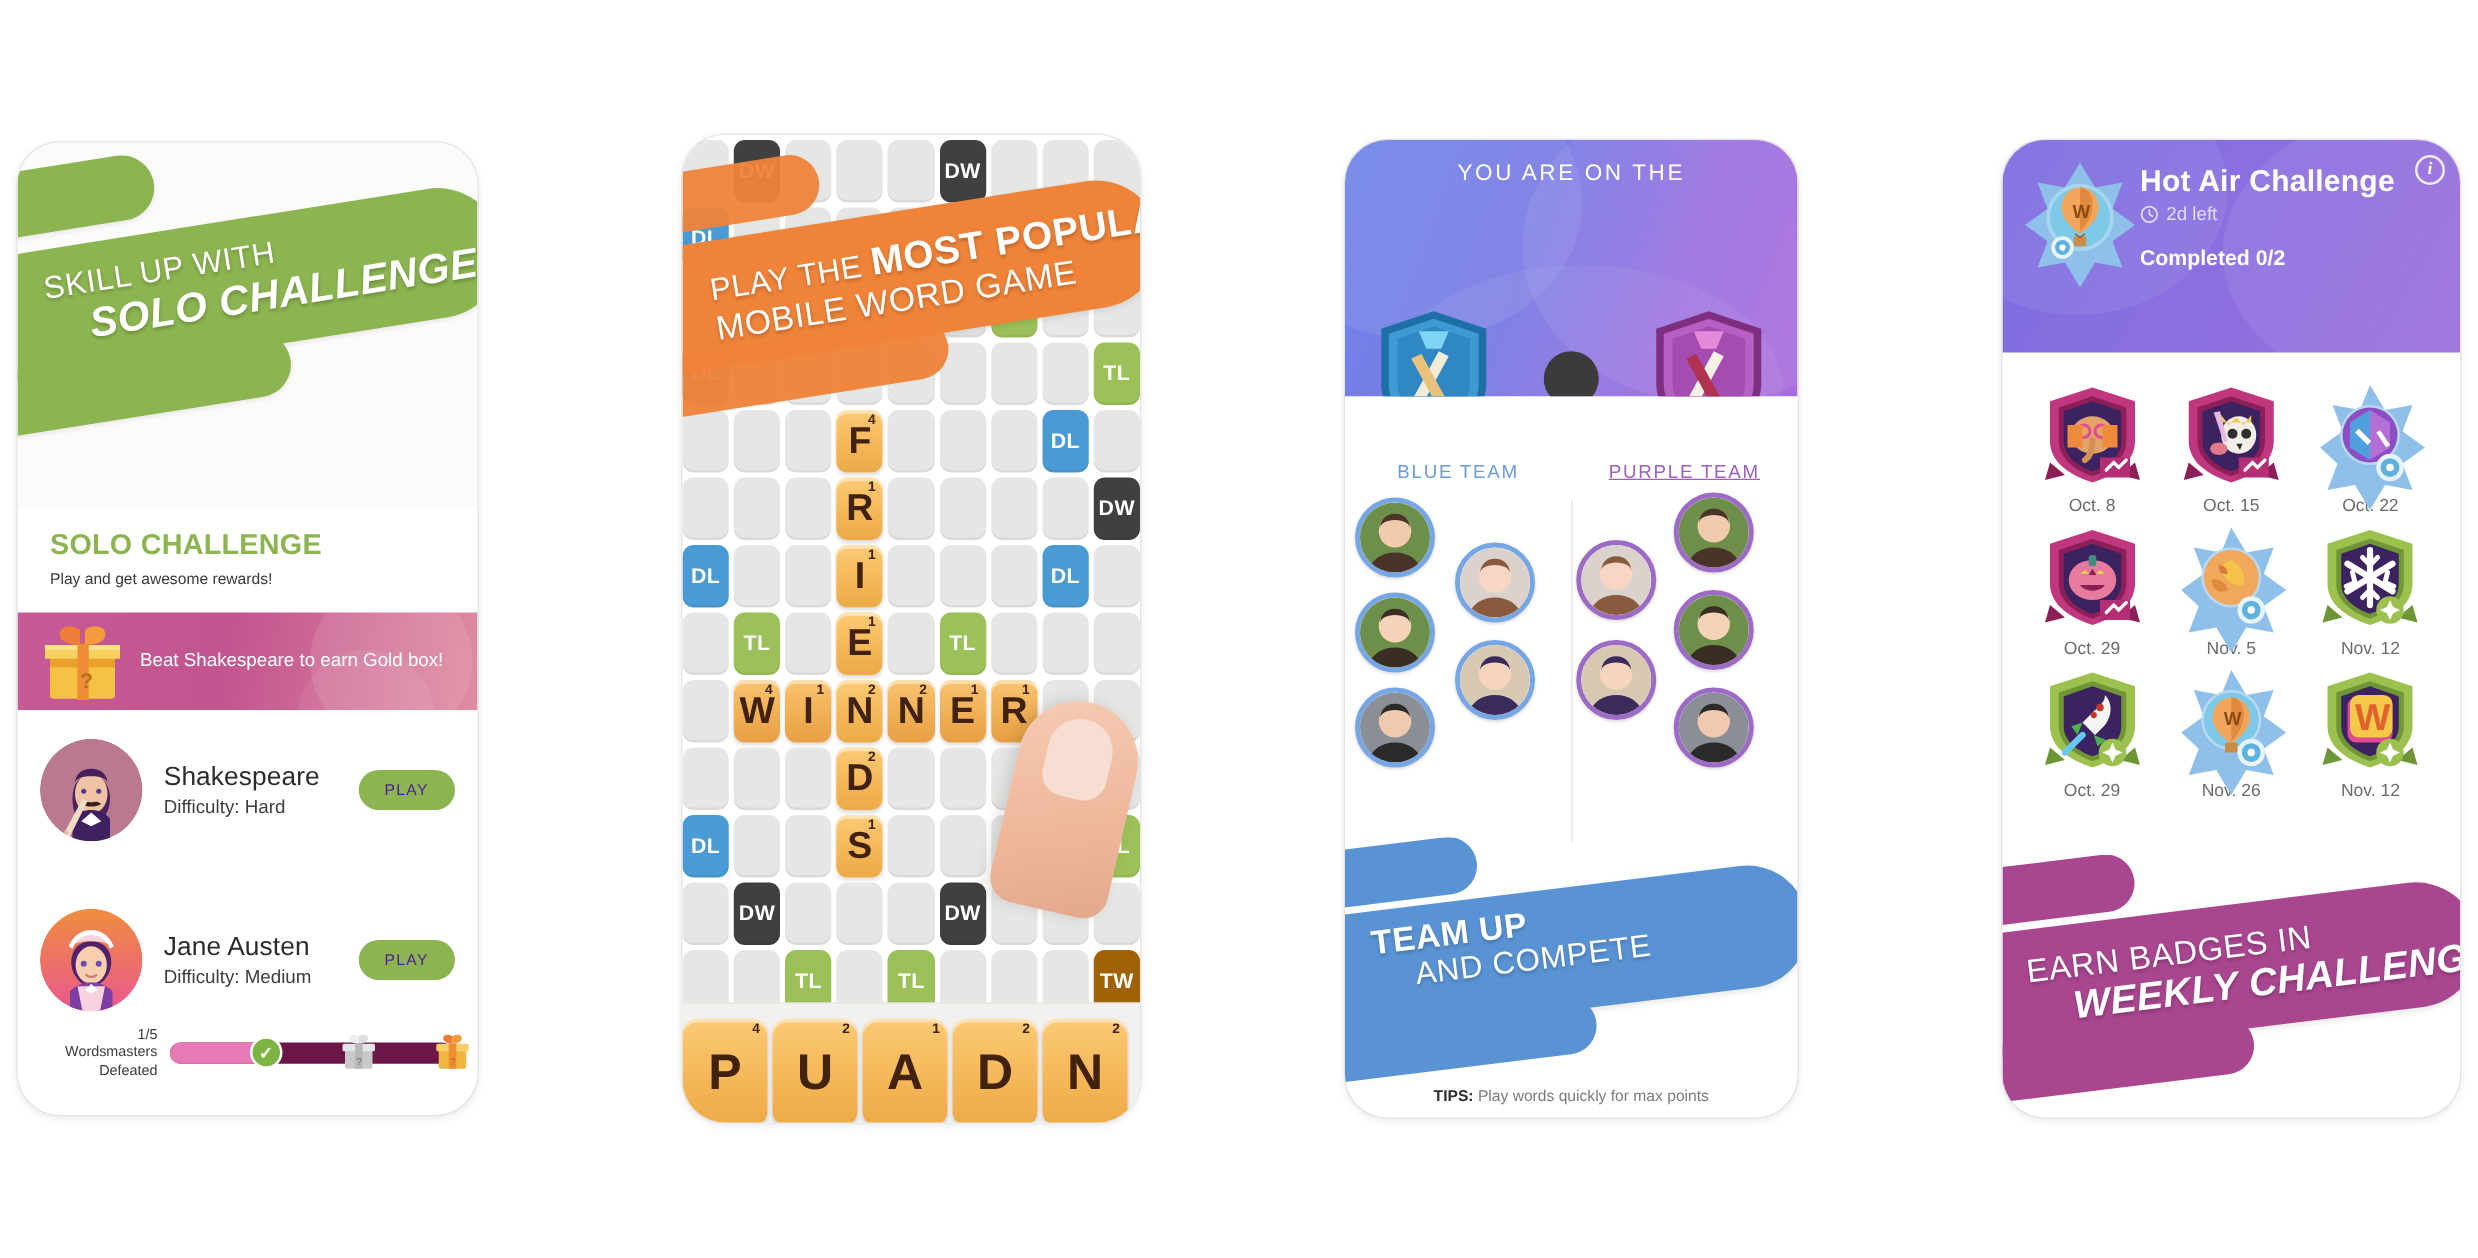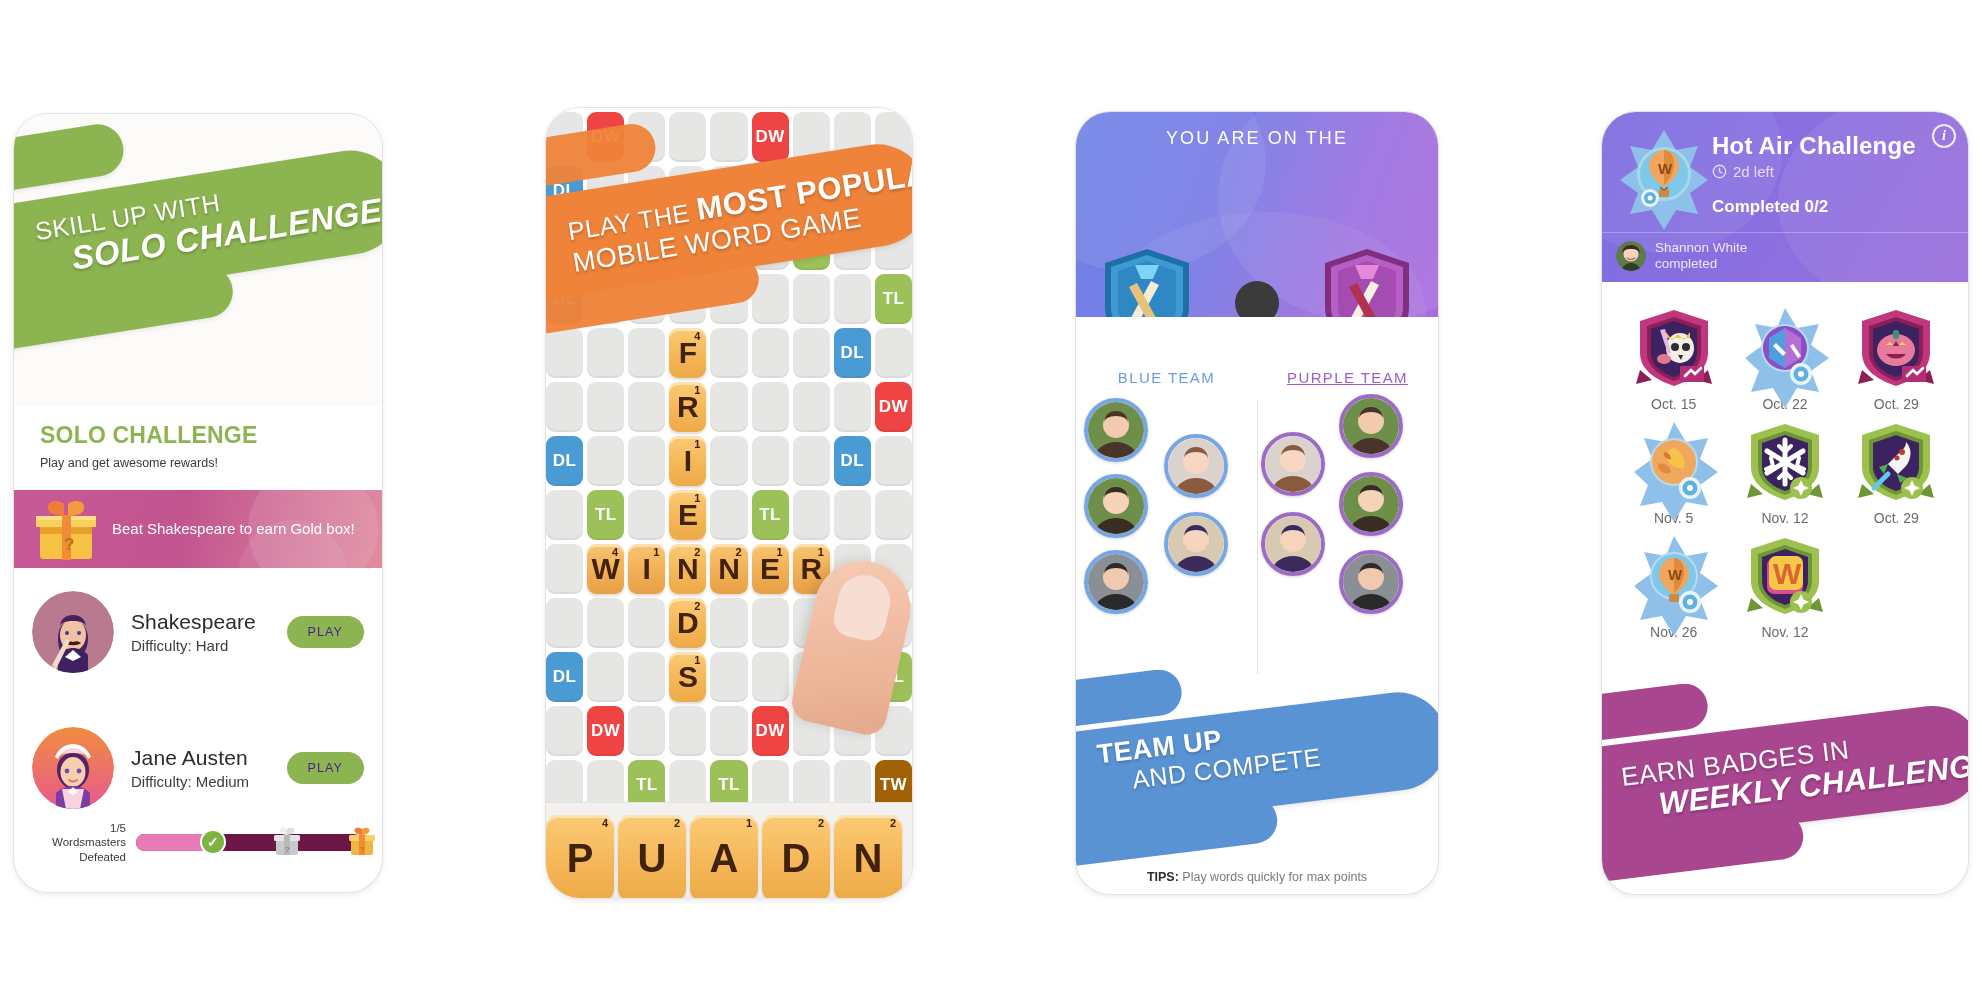--- a/index.html
+++ b/index.html
@@ -124,21 +124,21 @@
     background: #ffffff;
   }
   #p2 .cell {
     background: #e6e6e4; border-radius: 9px;
     display: flex; align-items: center; justify-content: center;
     color: #fff; font-size: 17px; font-weight: 600; letter-spacing: .4px;
     box-shadow: inset 0 -2px 0 rgba(0,0,0,.05);
   }
   #p2 .cell.dl { background: #4a9ad4; }
   #p2 .cell.tl { background: #9cc159; }
-  #p2 .cell.dw { background: #ef4444; }
+  #p2 .cell.dw { background: #404040; }
   #p2 .cell.tw { background: #a16207; }
   #p2 .tile {
     background: linear-gradient(180deg,#fbcb76 0%,#f5b758 55%,#edaa47 100%);
     border-radius: 9px; position: relative;
     display: flex; align-items: center; justify-content: center;
     color: #40220e; font-size: 30px; font-weight: 700;
     box-shadow: inset 0 3px 0 rgba(255,255,255,.45), 0 2px 3px rgba(0,0,0,.14);
   }
   #p2 .tile .pt {
     position: absolute; top: 2px; right: 6px; font-size: 11px; font-weight: 700; color: #40220e;
@@ -723,38 +723,42 @@
               <svg viewBox="0 0 16 16" width="15" height="15">
                 <circle cx="8" cy="8" r="6.6" fill="none" stroke="#e3dcf8" stroke-width="1.5"></circle>
                 <path d="M8 4.4V8l2.6 1.6" stroke="#e3dcf8" stroke-width="1.5" fill="none" stroke-linecap="round"></path>
               </svg>
             </span>
             <span>2d left</span>
           </div>
           <div class="hdr-done">Completed 0/2</div>
         </div>
       </div>
-      <div class="feedrow">
-        <div class="feed-av">
-          <svg viewBox="0 0 30 30" width="30" height="30">
-            <circle cx="15" cy="15" r="15" fill="#5d7a4a"></circle>
-            <circle cx="15" cy="13" r="7.5" fill="#f6d3ba"></circle>
-            <path d="M15 4c6 0 9 4 9 9 0-3-4-5-9-5S6 10 6 13c0-5 3-9 9-9z" fill="#3e2a1e"></path>
-            <path d="M11 17c2 2 6 2 8 0" stroke="#b9725f" stroke-width="1.3" fill="none" stroke-linecap="round"></path>
-            <path d="M5 30c2-6 6-8 10-8s8 2 10 8z" fill="#2c3f24"></path>
-          </svg>
-        </div>
-        <div class="feed-txt">
-          <div>Shannon White</div>
-          <div>completed</div>
-        </div>
-      </div>
     </div>
 
     <div class="grid" id="badgeGrid">
+        <div class="bcell">
+          <div class="bicon">
+            <svg viewBox="0 0 88 88" width="88" height="88">
+              <path d="M10 66l-4 14 16-4zM78 66l4 14-16-4z" fill="#8c1f57"></path>
+               <path d="M44 6 78 17v32c0 17-16 27-34 33C26 76 10 66 10 49V17z" fill="#c1377f"></path>
+               <path d="M44 13 71 22v27c0 14-13 23-27 28-14-5-27-14-27-28V22z" fill="#8c1f57"></path>
+               <path d="M44 17 67 25v24c0 12-11 20-23 24-12-4-23-12-23-24V25z" fill="#3c2260"></path>
+              <ellipse cx="44" cy="44" rx="17" ry="15" fill="#e3a46a"></ellipse>
+              <circle cx="37" cy="41" r="5" fill="none" stroke="#e04a8e" stroke-width="2.5"></circle>
+              <circle cx="51" cy="41" r="5" fill="none" stroke="#e04a8e" stroke-width="2.5"></circle>
+              <path d="M44 48c0 9-3 14-6 16" stroke="#d39158" stroke-width="5" fill="none" stroke-linecap="round"></path>
+              <path d="M24 36h12v18H24zM52 36h12v18H52z" fill="#ef8a3c"></path>
+              <path d="M50 62h24v16H50z" fill="#b52d74"></path>
+              <path d="M55 72l6-6 4 4 6-6" stroke="#fff" stroke-width="2.6" fill="none" stroke-linecap="round"></path>
+              <path d="M68 62h6v5h-6z" fill="#fff" opacity="0"></path>
+            </svg>
+          </div>
+          <div class="bdate">Oct. 8</div>
+        </div>
         <div class="bcell">
           <div class="bicon">
             <svg viewBox="0 0 88 88" width="88" height="88">
               <path d="M10 66l-4 14 16-4zM78 66l4 14-16-4z" fill="#8c1f57"></path>
                <path d="M44 6 78 17v32c0 17-16 27-34 33C26 76 10 66 10 49V17z" fill="#c1377f"></path>
                <path d="M44 13 71 22v27c0 14-13 23-27 28-14-5-27-14-27-28V22z" fill="#8c1f57"></path>
                <path d="M44 17 67 25v24c0 12-11 20-23 24-12-4-23-12-23-24V25z" fill="#3c2260"></path>
               <ellipse cx="50" cy="44" rx="14" ry="15" fill="#f3efe8"></ellipse>
               <circle cx="45" cy="43" r="4" fill="#2e2e2e"></circle>
               <circle cx="56" cy="43" r="4" fill="#2e2e2e"></circle>

